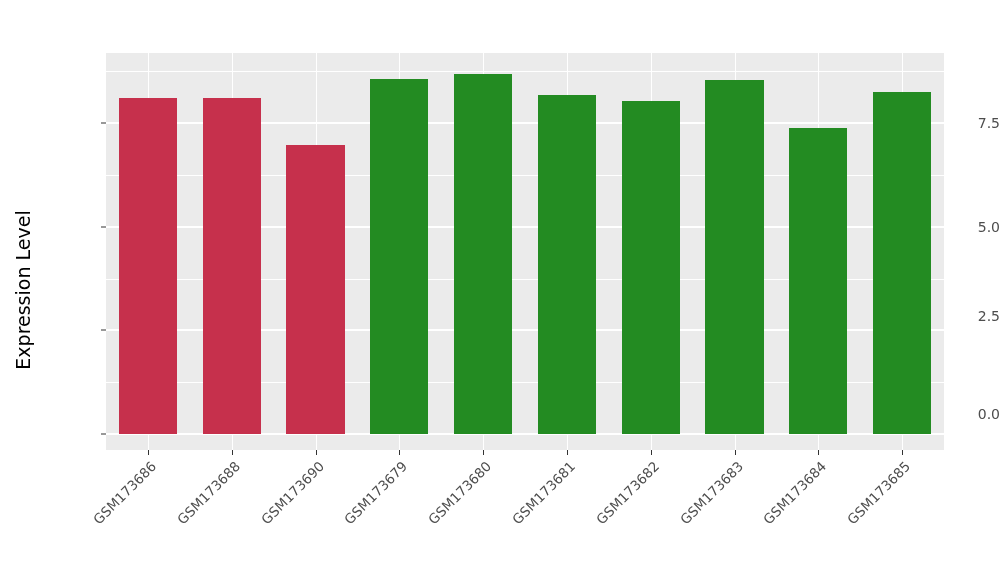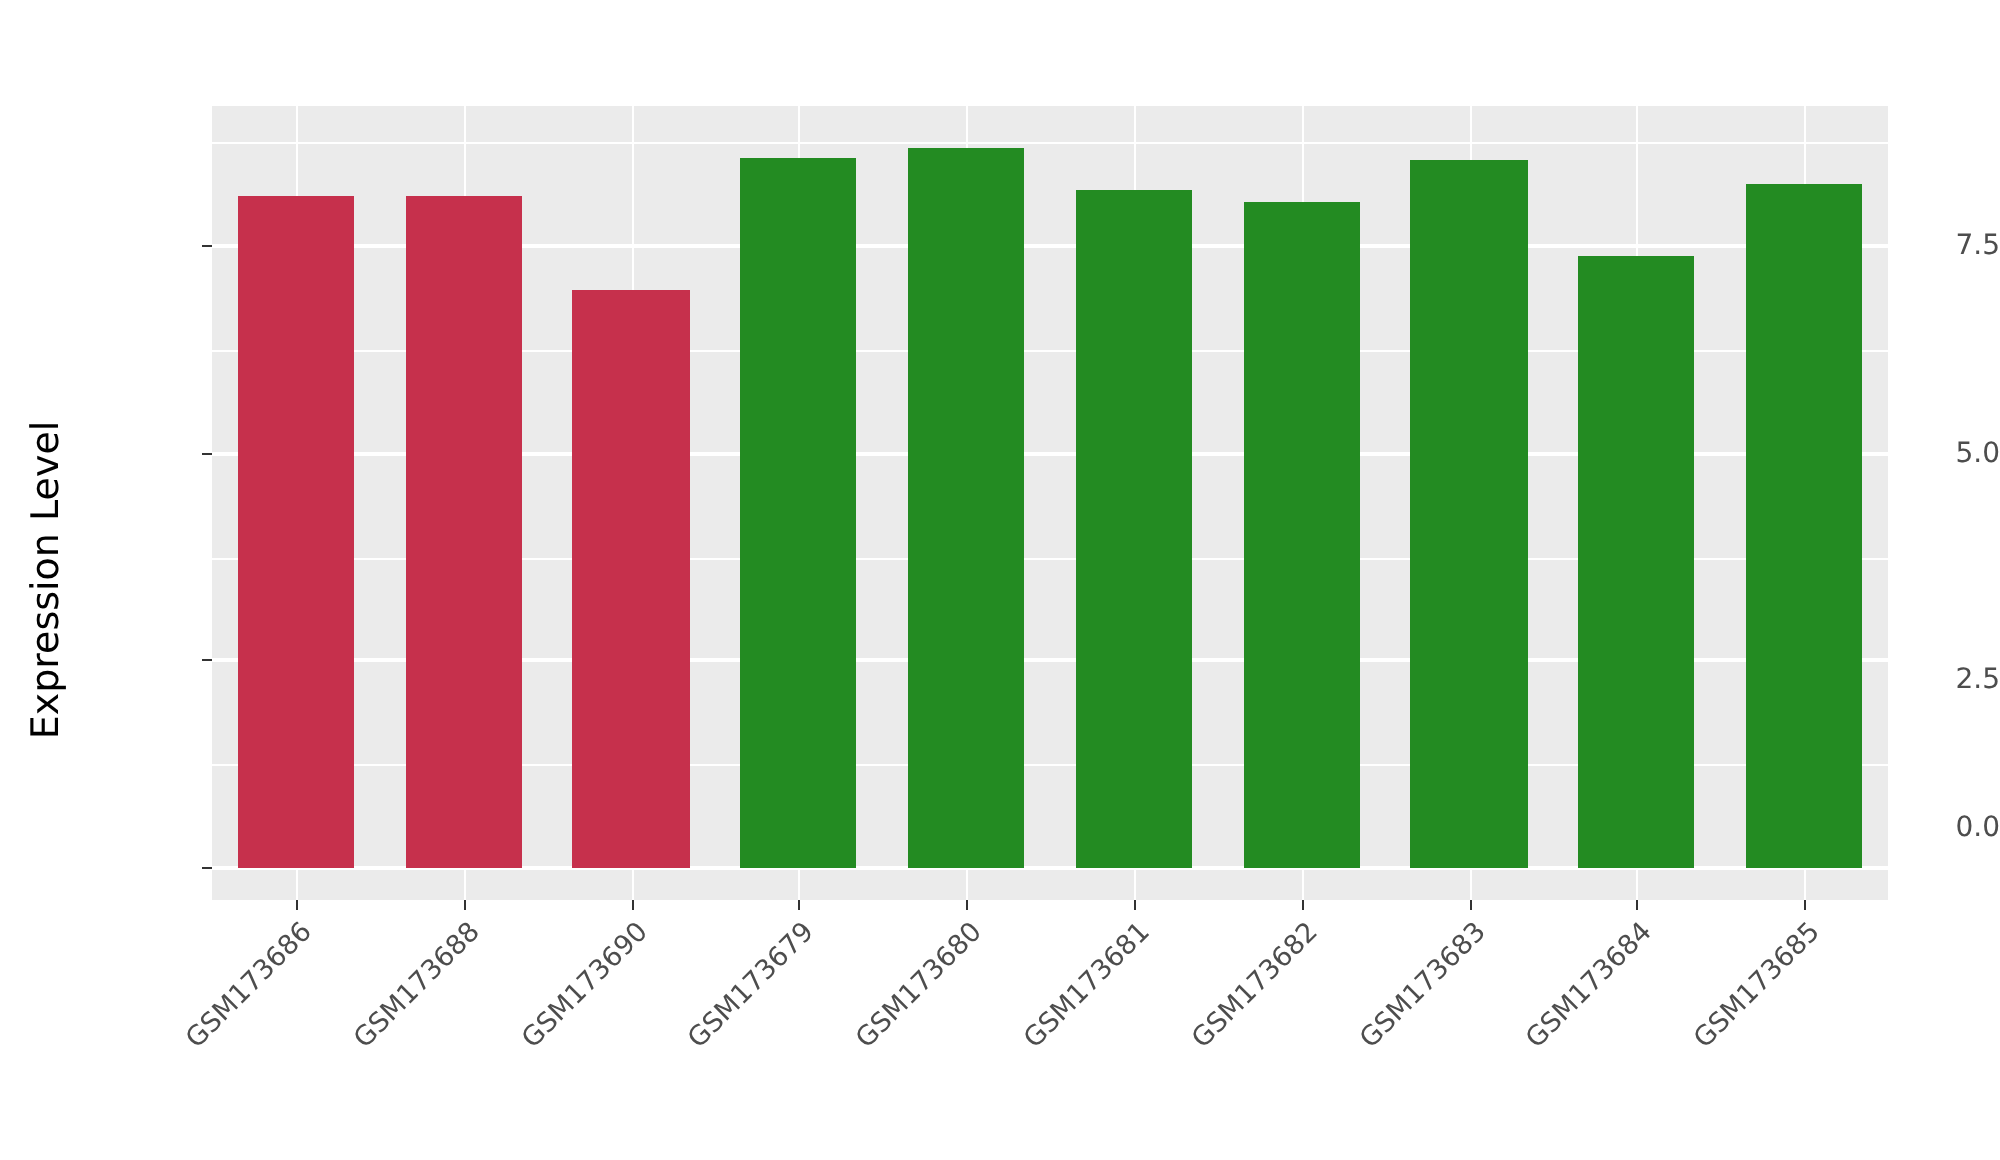--- a/index.html
+++ b/index.html
@@ -129,21 +129,21 @@
 
 <div id="chart-root">
 
   <div id="y-axis-title">
     <span id="y-axis-title-inner">Expression Level</span>
   </div>
 
   <div id="y-axis-ticks">
       <div class="y-tick-label" style="top: 414px;">0.0</div>
       <div class="y-tick-mark" style="top: 434px;"></div>
-      <div class="y-tick-label" style="top: 340px;">2.5</div>
+      <div class="y-tick-label" style="top: 316px;">2.5</div>
       <div class="y-tick-mark" style="top: 330.333px;"></div>
       <div class="y-tick-label" style="top: 226.667px;">5.0</div>
       <div class="y-tick-mark" style="top: 226.667px;"></div>
       <div class="y-tick-label" style="top: 123px;">7.5</div>
       <div class="y-tick-mark" style="top: 123px;"></div>
     </div>
 
   <div id="panel">
     <div id="gridlines">
         <div class="grid-h major" style="top: 380px;"></div>

